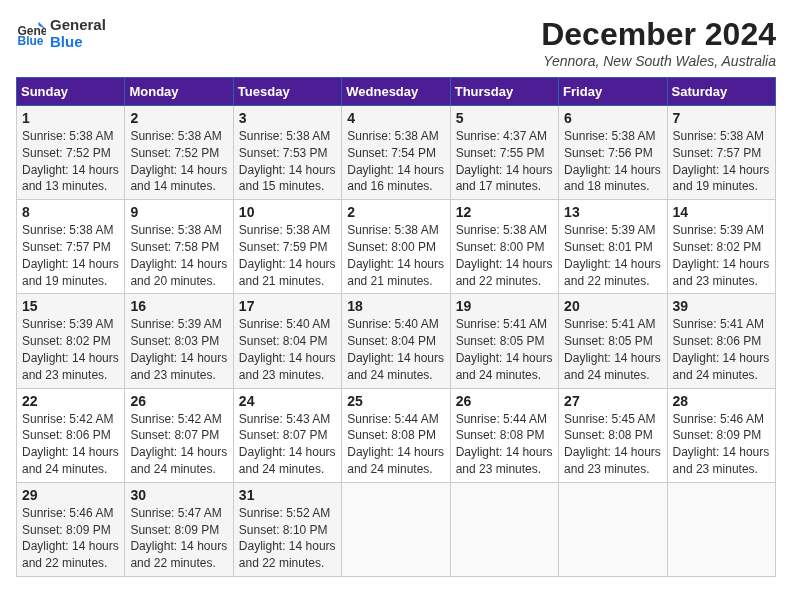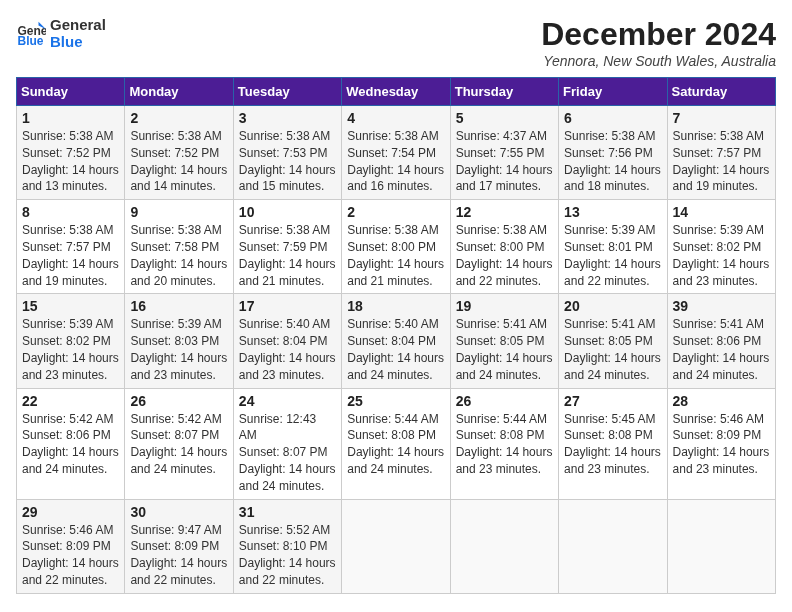--- a/index.html
+++ b/index.html
@@ -300,21 +300,21 @@
         <span class="day-num">26</span>
         <div class="day-info">
           <span>Sunrise: 5:42 AM</span><br>
           <span>Sunset: 8:07 PM</span><br>
           <span>Daylight: 14 hours<br>and 24 minutes.</span>
         </div>
       </td>
         <td>
         <span class="day-num">24</span>
         <div class="day-info">
-          <span>Sunrise: 12:43 AM</span><br>
+          <span>Sunrise: 5:43 AM</span><br>
           <span>Sunset: 8:07 PM</span><br>
           <span>Daylight: 14 hours<br>and 24 minutes.</span>
         </div>
       </td>
         <td>
         <span class="day-num">25</span>
         <div class="day-info">
           <span>Sunrise: 5:44 AM</span><br>
           <span>Sunset: 8:08 PM</span><br>
           <span>Daylight: 14 hours<br>and 24 minutes.</span>
@@ -350,21 +350,21 @@
         <span class="day-num">29</span>
         <div class="day-info">
           <span>Sunrise: 5:46 AM</span><br>
           <span>Sunset: 8:09 PM</span><br>
           <span>Daylight: 14 hours<br>and 22 minutes.</span>
         </div>
       </td>
         <td>
         <span class="day-num">30</span>
         <div class="day-info">
-          <span>Sunrise: 9:47 AM</span><br>
+          <span>Sunrise: 5:47 AM</span><br>
           <span>Sunset: 8:09 PM</span><br>
           <span>Daylight: 14 hours<br>and 22 minutes.</span>
         </div>
       </td>
         <td>
         <span class="day-num">31</span>
         <div class="day-info">
           <span>Sunrise: 5:52 AM</span><br>
           <span>Sunset: 8:10 PM</span><br>
           <span>Daylight: 14 hours<br>and 22 minutes.</span>

